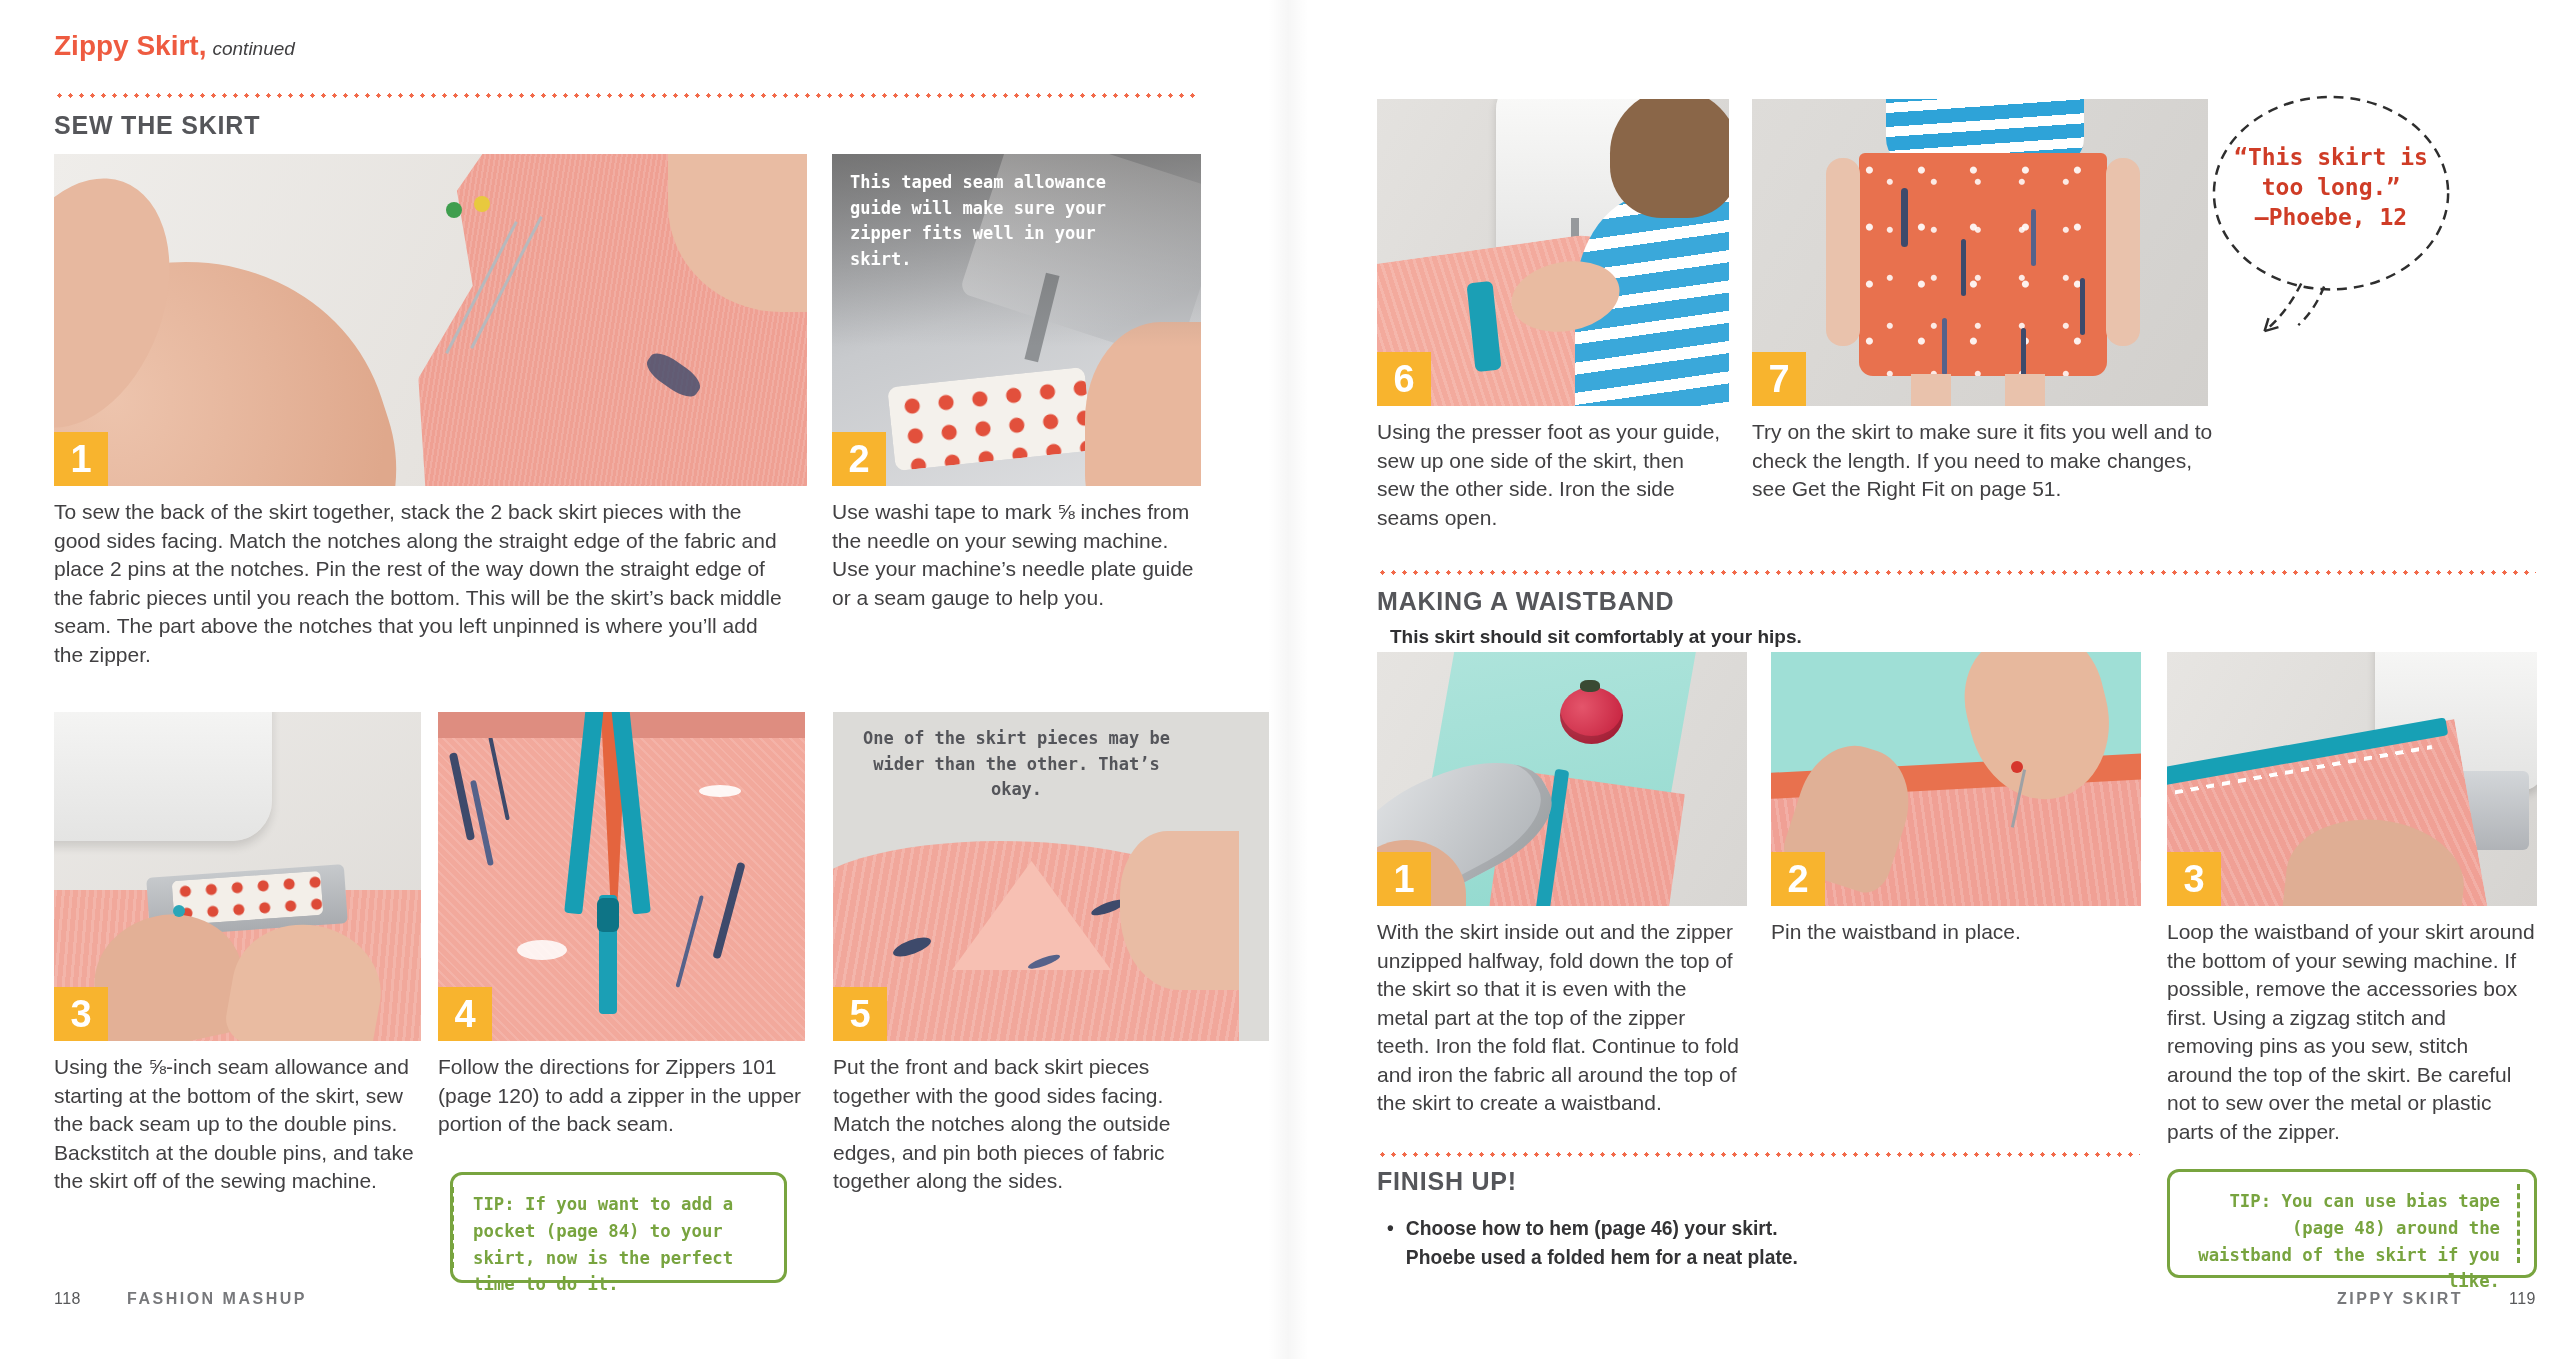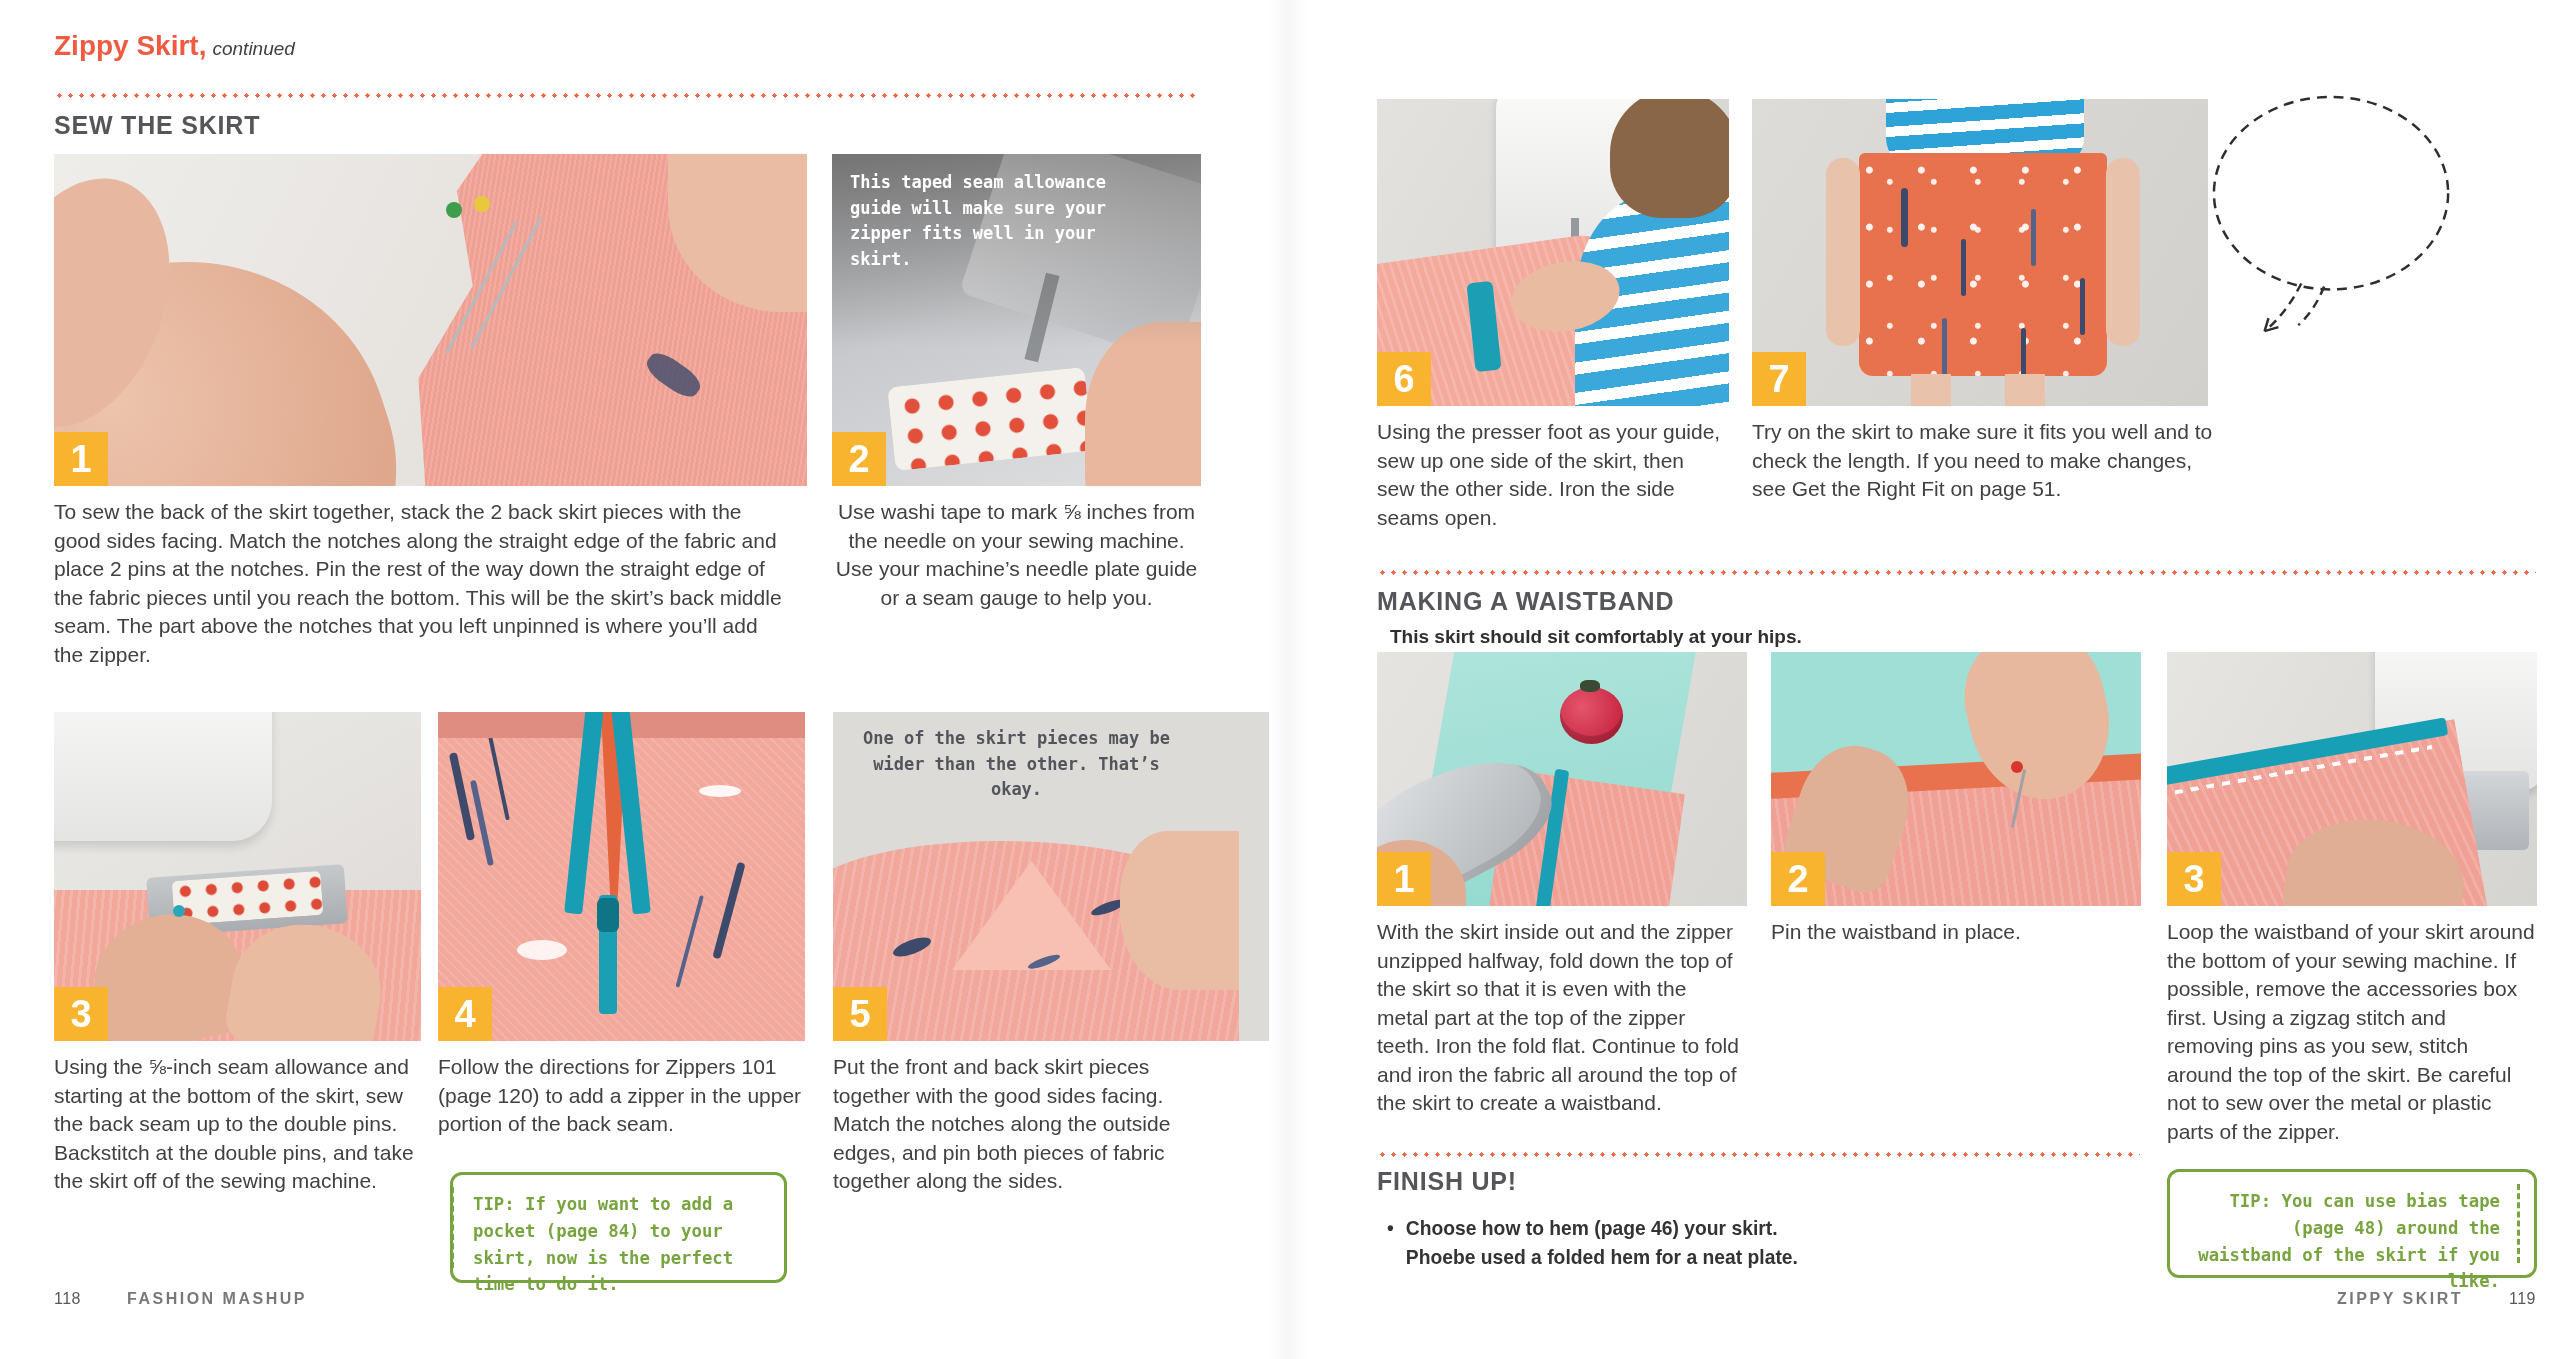--- a/index.html
+++ b/index.html
@@ -70,21 +70,21 @@
       <div class="shape" style="left:203px;top:119px;width:14px;height:89px;background:#8e9194;transform:rotate(14deg);"></div>
       <div class="shape" style="left:59px;top:223px;width:198px;height:84px;border-radius:10px;transform:rotate(-6deg);background:#f4f1ec;background-image:radial-gradient(circle,#e2503c 7px,rgba(0,0,0,0) 8px);background-size:34px 30px;background-position:6px 6px;"></div>
       <div class="shape" style="left:253px;top:168px;width:168px;height:218px;background:#e8b79d;border-radius:45% 0 0 30%;"></div>
       <div class="shape" style="left:0;top:0;width:100%;height:58%;background:linear-gradient(180deg,rgba(84,82,80,0.55) 0%,rgba(84,82,80,0) 100%);"></div>
       <div class="overlay-txt" style="left:18px;top:16px;width:277px;color:#ffffff;">This taped seam allowance guide will make sure your zipper fits well in your skirt.</div>
       <div class="badge">2</div>
     </div>
 
     <div class="abs caption" style="left:0;top:468px;width:738px;">To sew the back of the skirt together, stack the 2 back skirt pieces with the good sides facing. Match the notches along the straight edge of the fabric and place 2 pins at the notches. Pin the rest of the way down the straight edge of the fabric pieces until you reach the bottom. This will be the skirt’s back middle seam. The part above the notches that you left unpinned is where you’ll add the zipper.</div>
 
-    <div class="abs caption" style="left:778px;top:468px;width:369px;text-align:center;">Use washi tape to mark ⅝ inches from the needle on your sewing machine. Use your machine’s needle plate guide or a seam gauge to help you.</div>
+    <div class="abs caption" style="left:778px;top:468px;width:369px;">Use washi tape to mark ⅝ inches from the needle on your sewing machine. Use your machine’s needle plate guide or a seam gauge to help you.</div>
 
     <div class="photo" style="left:0;top:682px;width:367px;height:329px;">
       <div class="shape" style="left:0;top:0;width:100%;height:100%;background:linear-gradient(150deg,#eceae7 0%,#dcd9d5 100%);"></div>
       <div class="shape" style="left:-20px;top:-30px;width:238px;height:159px;background:linear-gradient(180deg,#f8f8f7 0%,#e4e4e3 100%);border-radius:0 24px 40px 0;box-shadow:0 6px 10px rgba(0,0,0,0.12);"></div>
       <div class="shape" style="left:0;top:178px;width:367px;height:159px;background:#f1a89b repeating-linear-gradient(95deg,rgba(255,255,255,0.15) 0 3px,rgba(0,0,0,0) 3px 8px);"></div>
       <div class="shape" style="left:94px;top:159px;width:198px;height:59px;background:linear-gradient(180deg,#c6c9cc,#a9acb0);transform:rotate(-4deg);border-radius:6px;"></div>
       <div class="shape" style="left:119px;top:164px;width:149px;height:44px;border-radius:6px;transform:rotate(-4deg);background:#f3efe9;background-image:radial-gradient(circle,#dd4b38 5px,rgba(0,0,0,0) 6px);background-size:26px 22px;"></div>
       <div class="shape" style="left:40px;top:203px;width:149px;height:129px;background:#e3b096;border-radius:50% 50% 20% 20%;transform:rotate(-12deg);"></div>
       <div class="shape" style="left:178px;top:213px;width:149px;height:129px;background:#e9bba1;border-radius:50% 50% 20% 20%;transform:rotate(10deg);"></div>
       <div class="shape" style="left:119px;top:193px;width:12px;height:12px;border-radius:50%;background:#2aa6b8;"></div>
@@ -156,20 +156,25 @@
       <div class="badge">7</div>
     </div>
 
     <div class="abs" style="left:830px;top:59px;width:258px;height:258px;">
       <svg width="258" height="258" viewBox="0 0 260 260">
         <ellipse cx="125" cy="105" rx="118" ry="97" fill="#ffffff" stroke="#2e2e2e" stroke-width="2.5" stroke-dasharray="10 7"></ellipse>
         <path d="M95 196 Q80 226 58 244" fill="none" stroke="#2e2e2e" stroke-width="2.5" stroke-dasharray="9 6"></path>
         <path d="M118 199 Q108 224 92 238" fill="none" stroke="#2e2e2e" stroke-width="2.5" stroke-dasharray="9 6"></path>
         <path d="M58 244 l14 -4 M58 244 l4 -13" fill="none" stroke="#2e2e2e" stroke-width="2.5"></path>
       </svg>
+      <div class="bubble-txt" style="left:14px;top:54px;width:220px;">
+        <div>“This skirt is</div>
+        <div>too long.”</div>
+        <div>—Phoebe, 12</div>
+      </div>
     </div>
 
     <div class="abs caption" style="left:0;top:388px;width:347px;">Using the presser foot as your guide, sew up one side of the skirt, then sew the other side. Iron the side seams open.</div>
     <div class="abs caption" style="left:375px;top:388px;width:476px;">Try on the skirt to make sure it fits you well and to check the length. If you need to make changes, see Get the Right Fit on page 51.</div>
 
     <div class="abs dotline" style="left:0;top:540px;width:1159px;"></div>
     <div class="abs section-h" style="left:0;top:557px;">MAKING A WAISTBAND</div>
     <div class="abs subtitle" style="left:13px;top:596px;">This skirt should sit comfortably at your hips.</div>
 
     <div class="photo" style="left:0;top:622px;width:370px;height:254px;">

